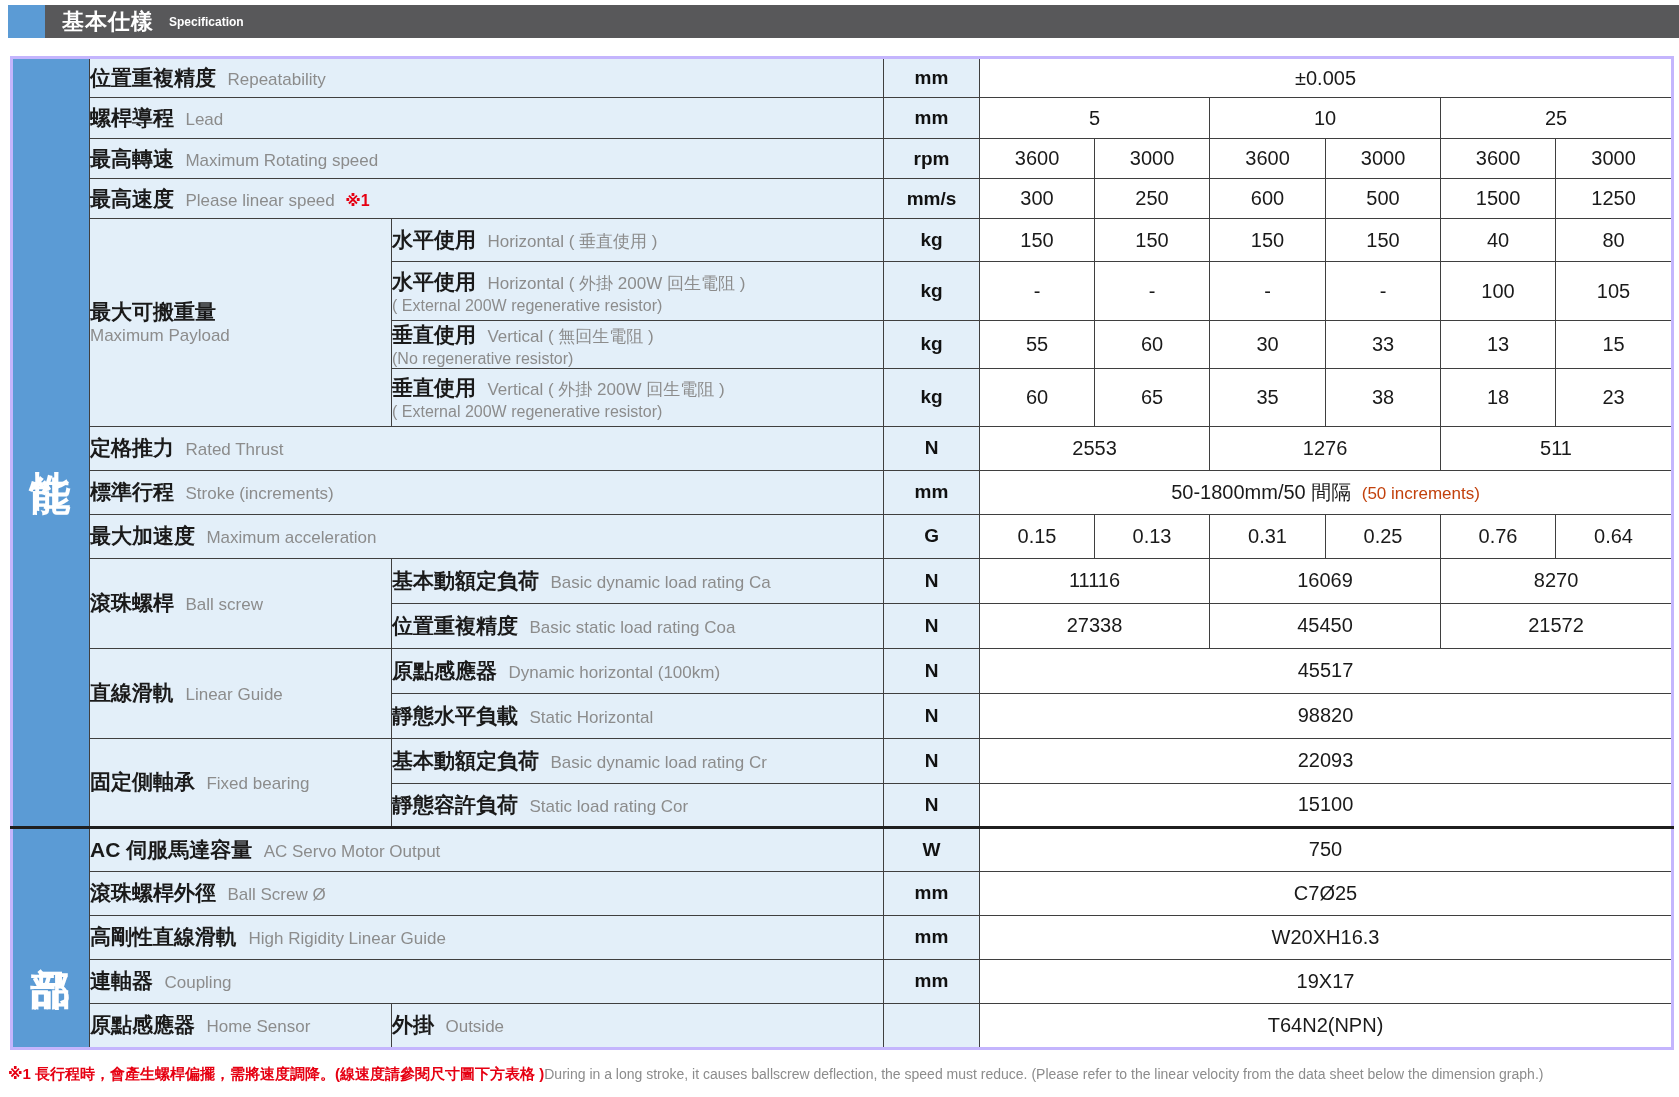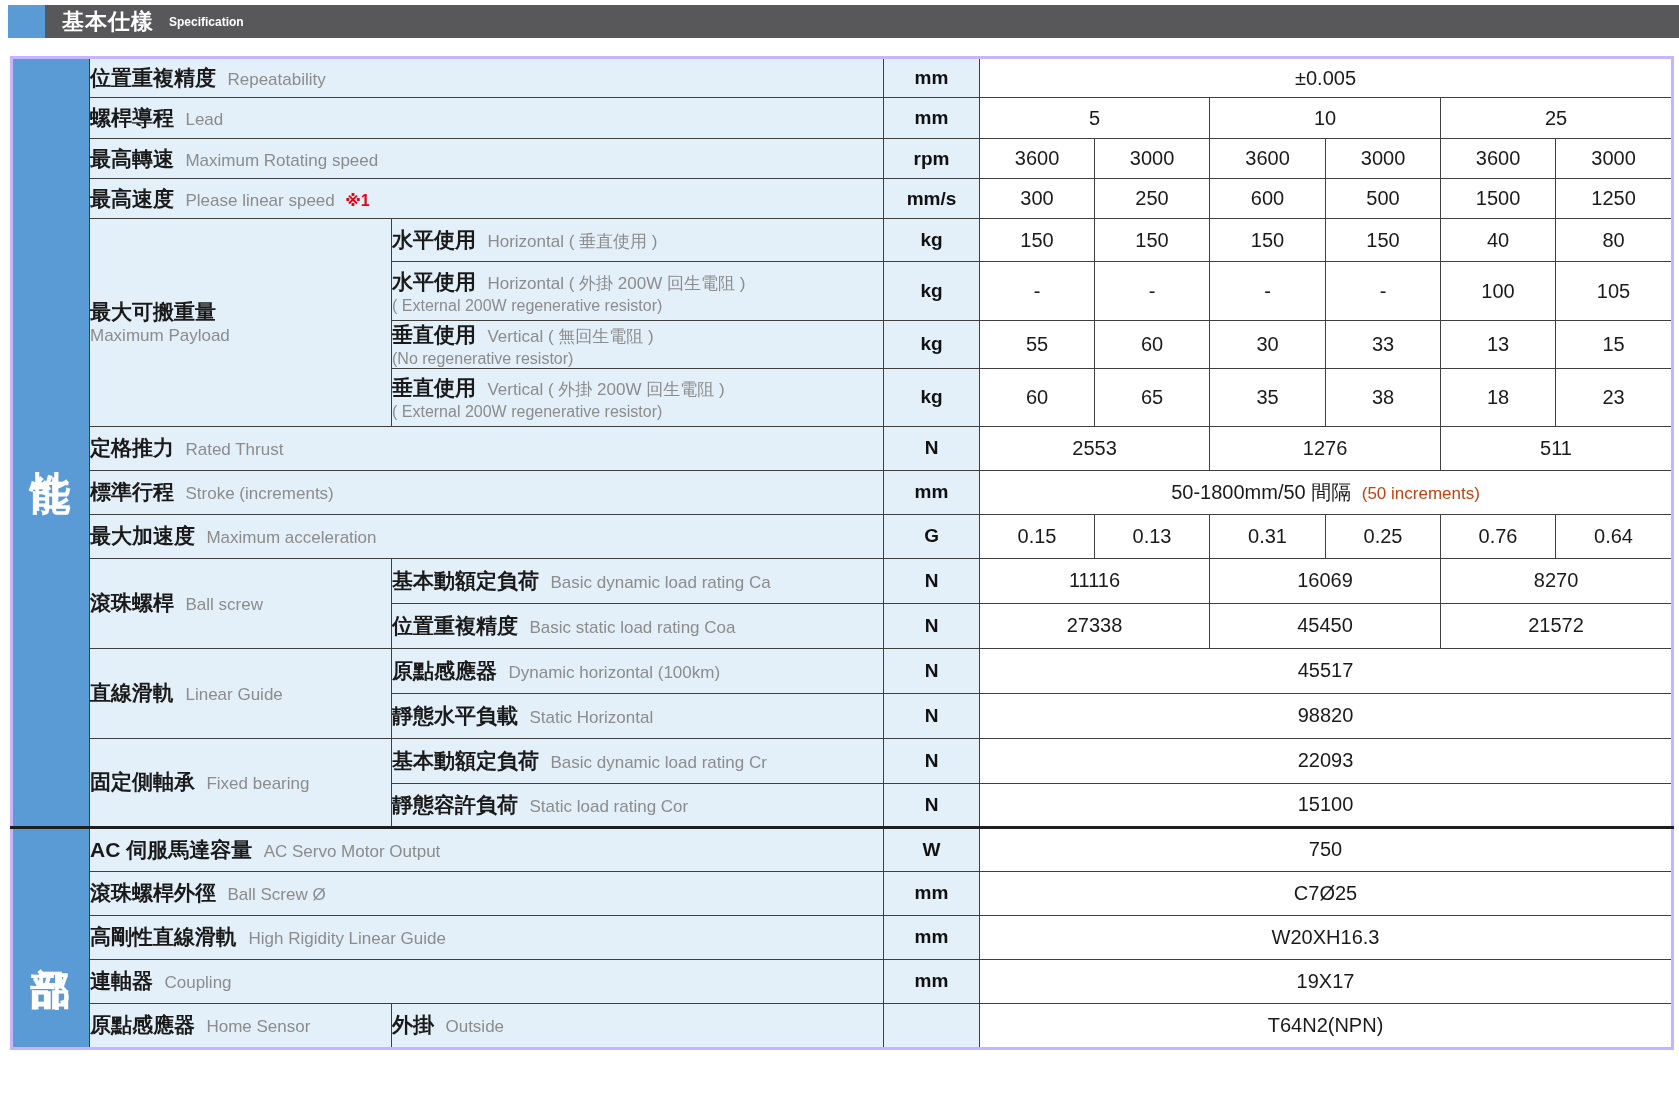--- a/index.html
+++ b/index.html
@@ -348,14 +348,17 @@
         <span class="zh">外掛</span>
         <span class="en">Outside</span>
       </td>
       <td class="unit"><span class="u"></span></td>
       <td class="val" colspan="6"><span class="v">T64N2(NPN)</span></td>
     </tr>
 
     </tbody>
   </table>
 
+  <div class="footnote">
+    <span class="fn-zh">※1 長行程時，會產生螺桿偏擺，需將速度調降。(線速度請參閱尺寸圖下方表格 )</span><span class="fn-en">During in a long stroke, it causes ballscrew deflection, the speed must reduce. (Please refer to the linear velocity from the data sheet below the dimension graph.)</span>
+  </div>
 
 </div>
 
 </body></html>

